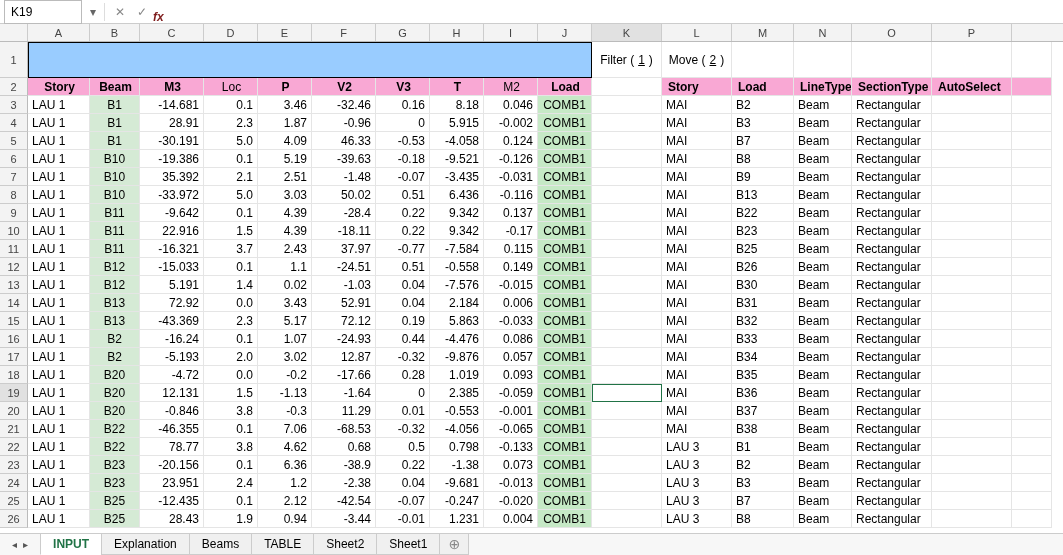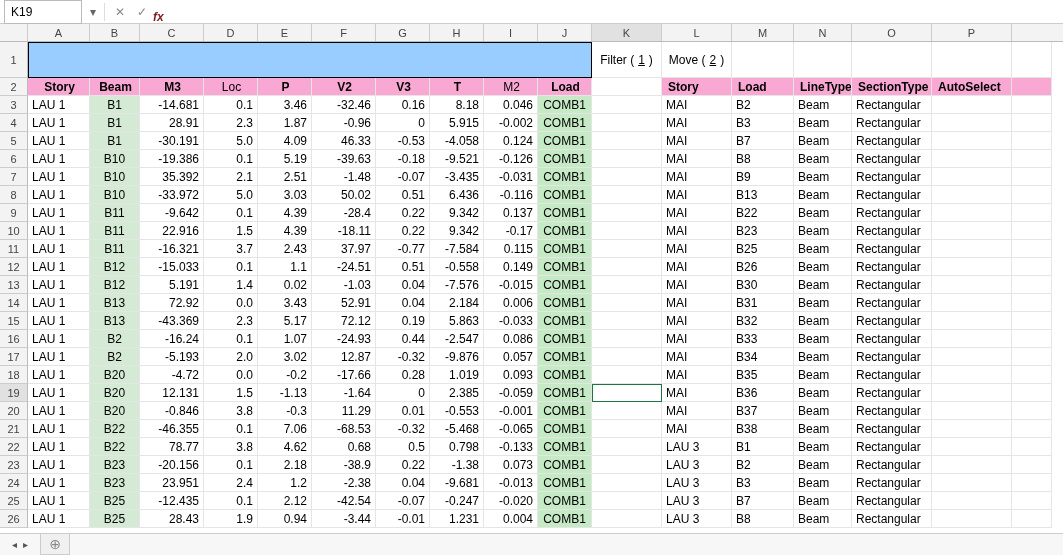--- a/index.html
+++ b/index.html
@@ -350,21 +350,21 @@
       <div class="cell "></div>
       <div class="cell "></div>
       <div class="rowhdr">16</div>
       <div class="cell ">LAU 1</div>
       <div class="cell green-light c ">B2</div>
       <div class="cell r ">-16.24</div>
       <div class="cell r ">0.1</div>
       <div class="cell r ">1.07</div>
       <div class="cell r ">-24.93</div>
       <div class="cell r ">0.44</div>
-      <div class="cell r ">-2.547</div>
+      <div class="cell r ">-4.476</div>
       <div class="cell r ">0.086</div>
       <div class="cell green-mid c ">COMB1</div>
       <div class="cell "></div>
       <div class="cell ">MAI</div>
       <div class="cell ">B33</div>
       <div class="cell ">Beam</div>
       <div class="cell ">Rectangular</div>
       <div class="cell "></div>
       <div class="cell "></div>
       <div class="rowhdr">17</div>
@@ -440,21 +440,21 @@
       <div class="cell "></div>
       <div class="cell "></div>
       <div class="rowhdr">21</div>
       <div class="cell ">LAU 1</div>
       <div class="cell green-light c ">B22</div>
       <div class="cell r ">-46.355</div>
       <div class="cell r ">0.1</div>
       <div class="cell r ">7.06</div>
       <div class="cell r ">-68.53</div>
       <div class="cell r ">-0.32</div>
-      <div class="cell r ">-5.468</div>
+      <div class="cell r ">-4.056</div>
       <div class="cell r ">-0.065</div>
       <div class="cell green-mid c ">COMB1</div>
       <div class="cell "></div>
       <div class="cell ">MAI</div>
       <div class="cell ">B38</div>
       <div class="cell ">Beam</div>
       <div class="cell ">Rectangular</div>
       <div class="cell "></div>
       <div class="cell "></div>
       <div class="rowhdr">22</div>
@@ -473,21 +473,21 @@
       <div class="cell ">B1</div>
       <div class="cell ">Beam</div>
       <div class="cell ">Rectangular</div>
       <div class="cell "></div>
       <div class="cell "></div>
       <div class="rowhdr">23</div>
       <div class="cell ">LAU 1</div>
       <div class="cell green-light c ">B23</div>
       <div class="cell r ">-20.156</div>
       <div class="cell r ">0.1</div>
-      <div class="cell r ">2.18</div>
+      <div class="cell r ">6.36</div>
       <div class="cell r ">-38.9</div>
       <div class="cell r ">0.22</div>
       <div class="cell r ">-1.38</div>
       <div class="cell r ">0.073</div>
       <div class="cell green-mid c ">COMB1</div>
       <div class="cell "></div>
       <div class="cell ">LAU 3</div>
       <div class="cell ">B2</div>
       <div class="cell ">Beam</div>
       <div class="cell ">Rectangular</div>
@@ -548,14 +548,22 @@
       <div class="cell "></div>
       <div class="cell "></div>
     </div>
 </div>
 
 <div class="tab-bar">
   <div class="tab-nav">
     <span>◂</span>
     <span>▸</span>
   </div>
+  <div id="tabs" style="display:flex;">
+      <div class="tab active">INPUT</div>
+      <div class="tab">Explanation</div>
+      <div class="tab">Beams</div>
+      <div class="tab">TABLE</div>
+      <div class="tab">Sheet2</div>
+      <div class="tab">Sheet1</div>
+    </div>
   <div class="tab add">⊕</div>
 </div>
 
 </body></html>

